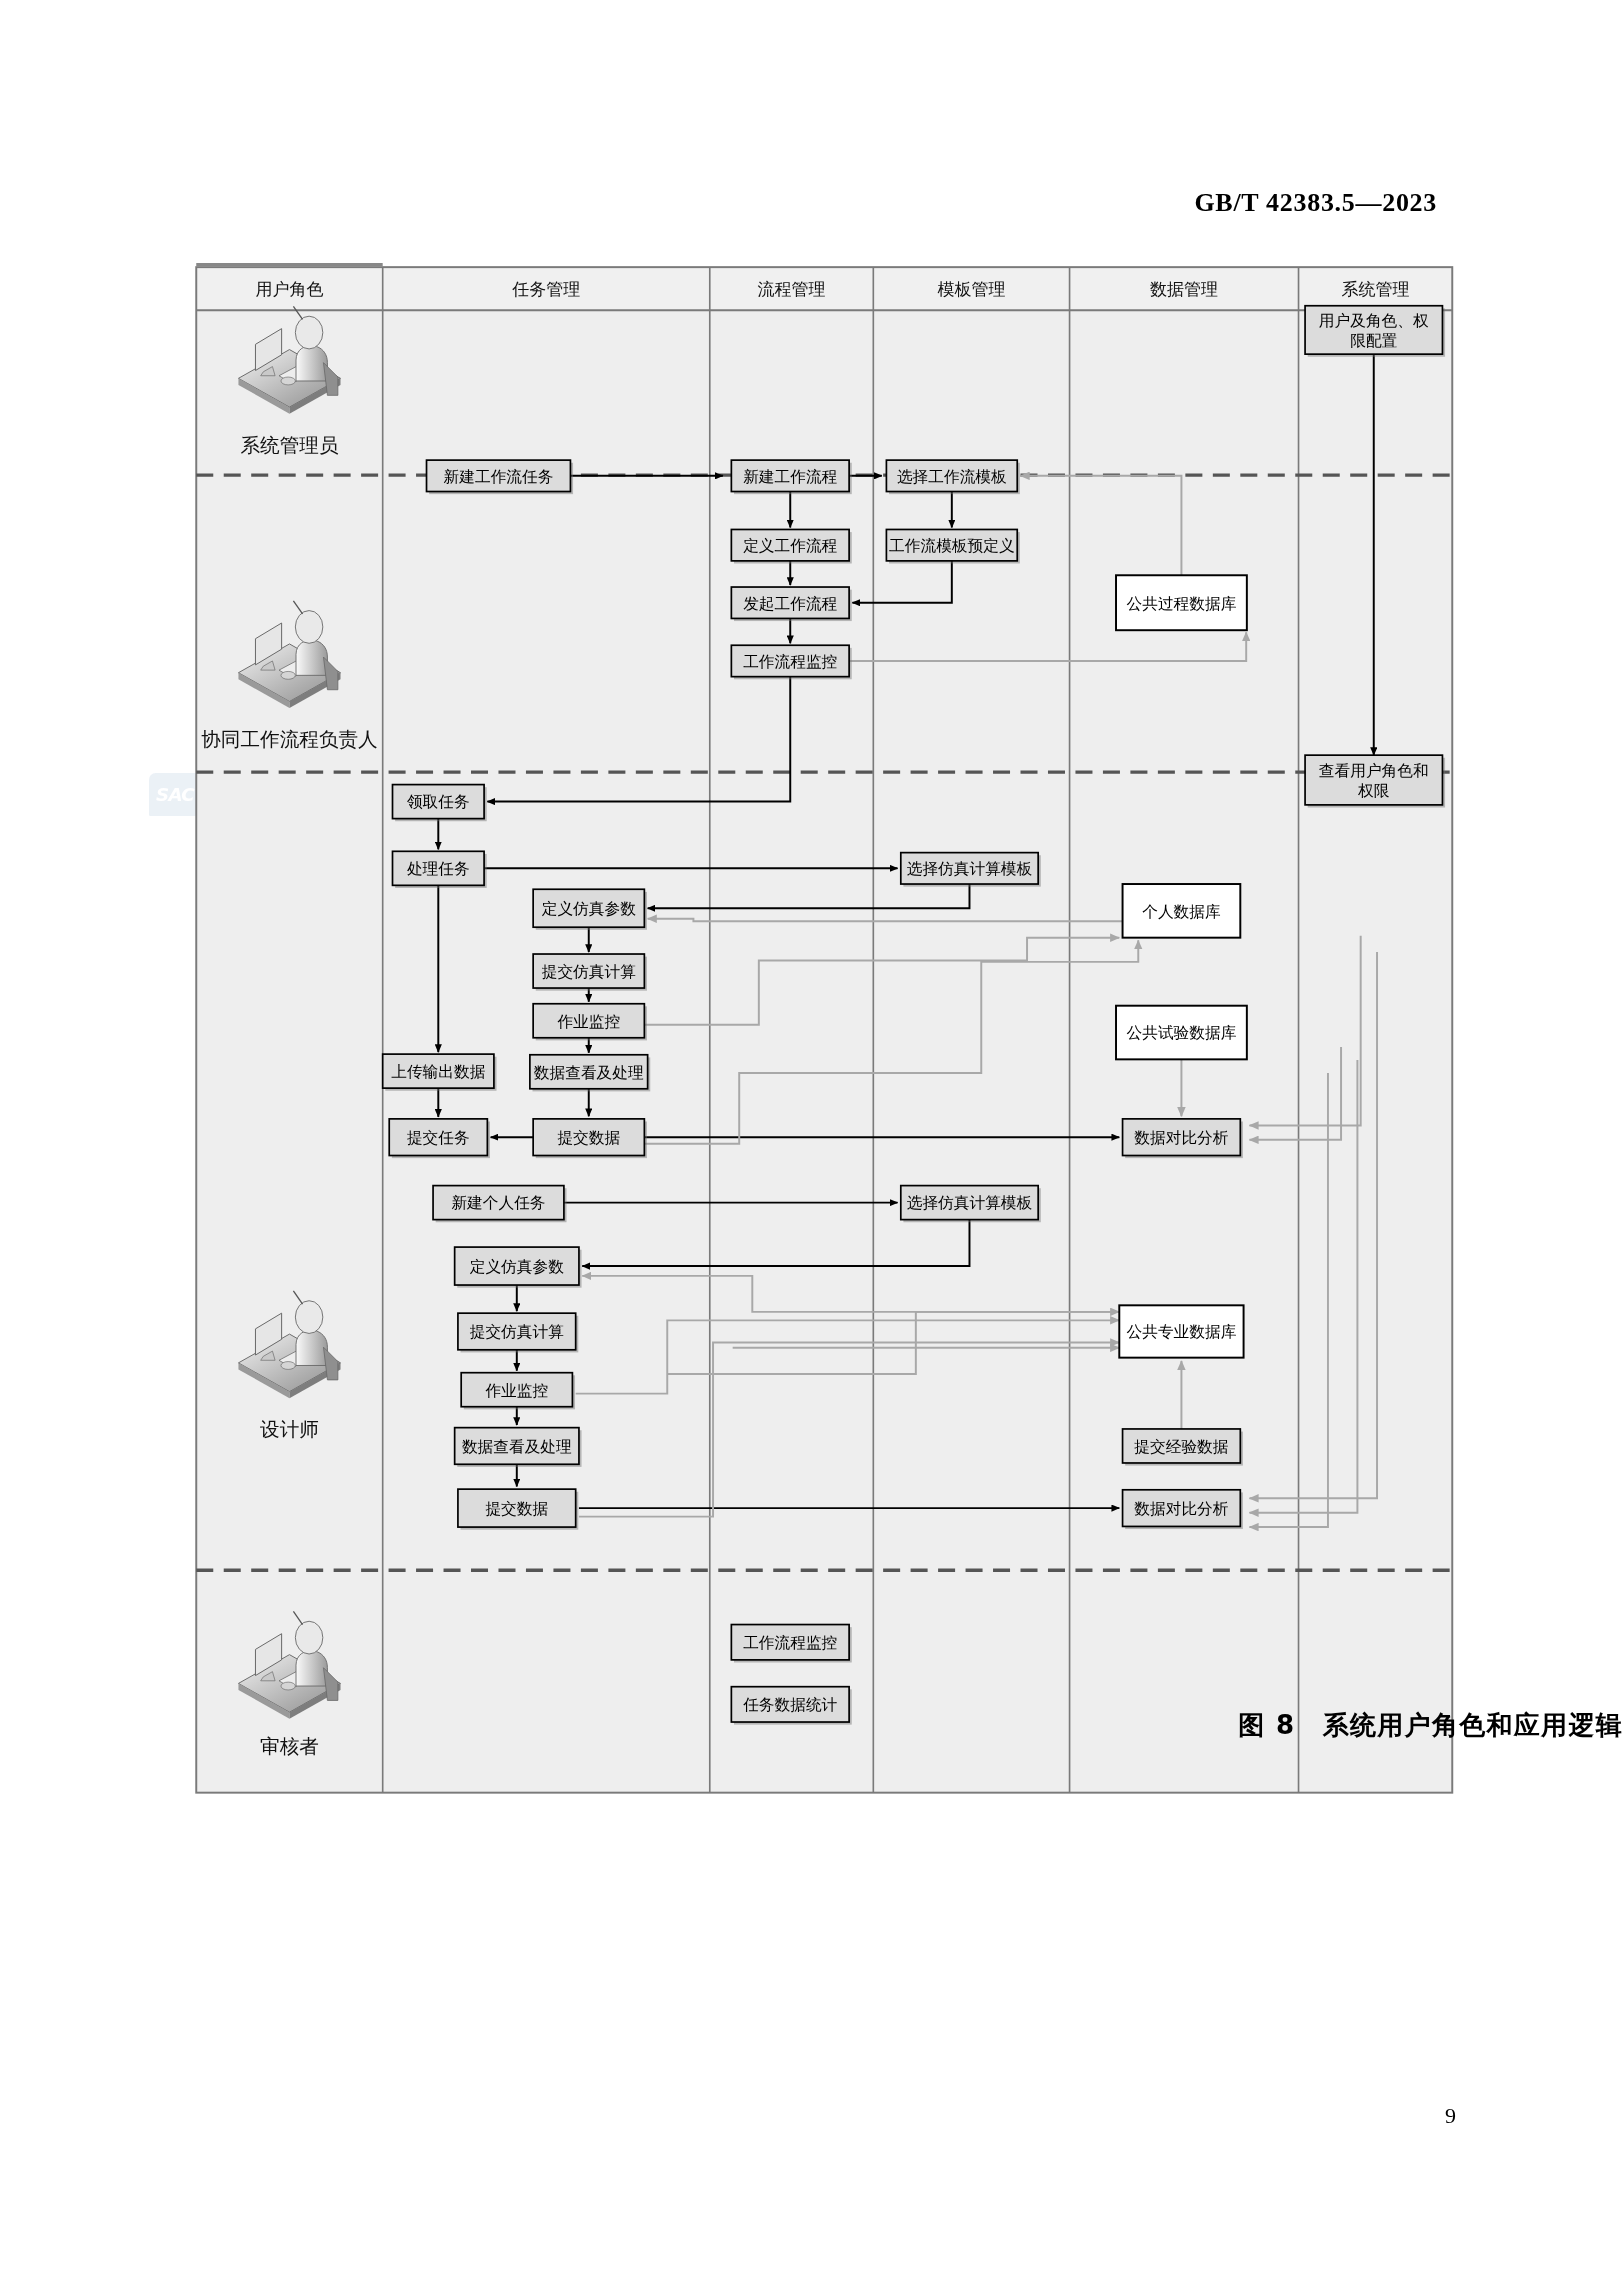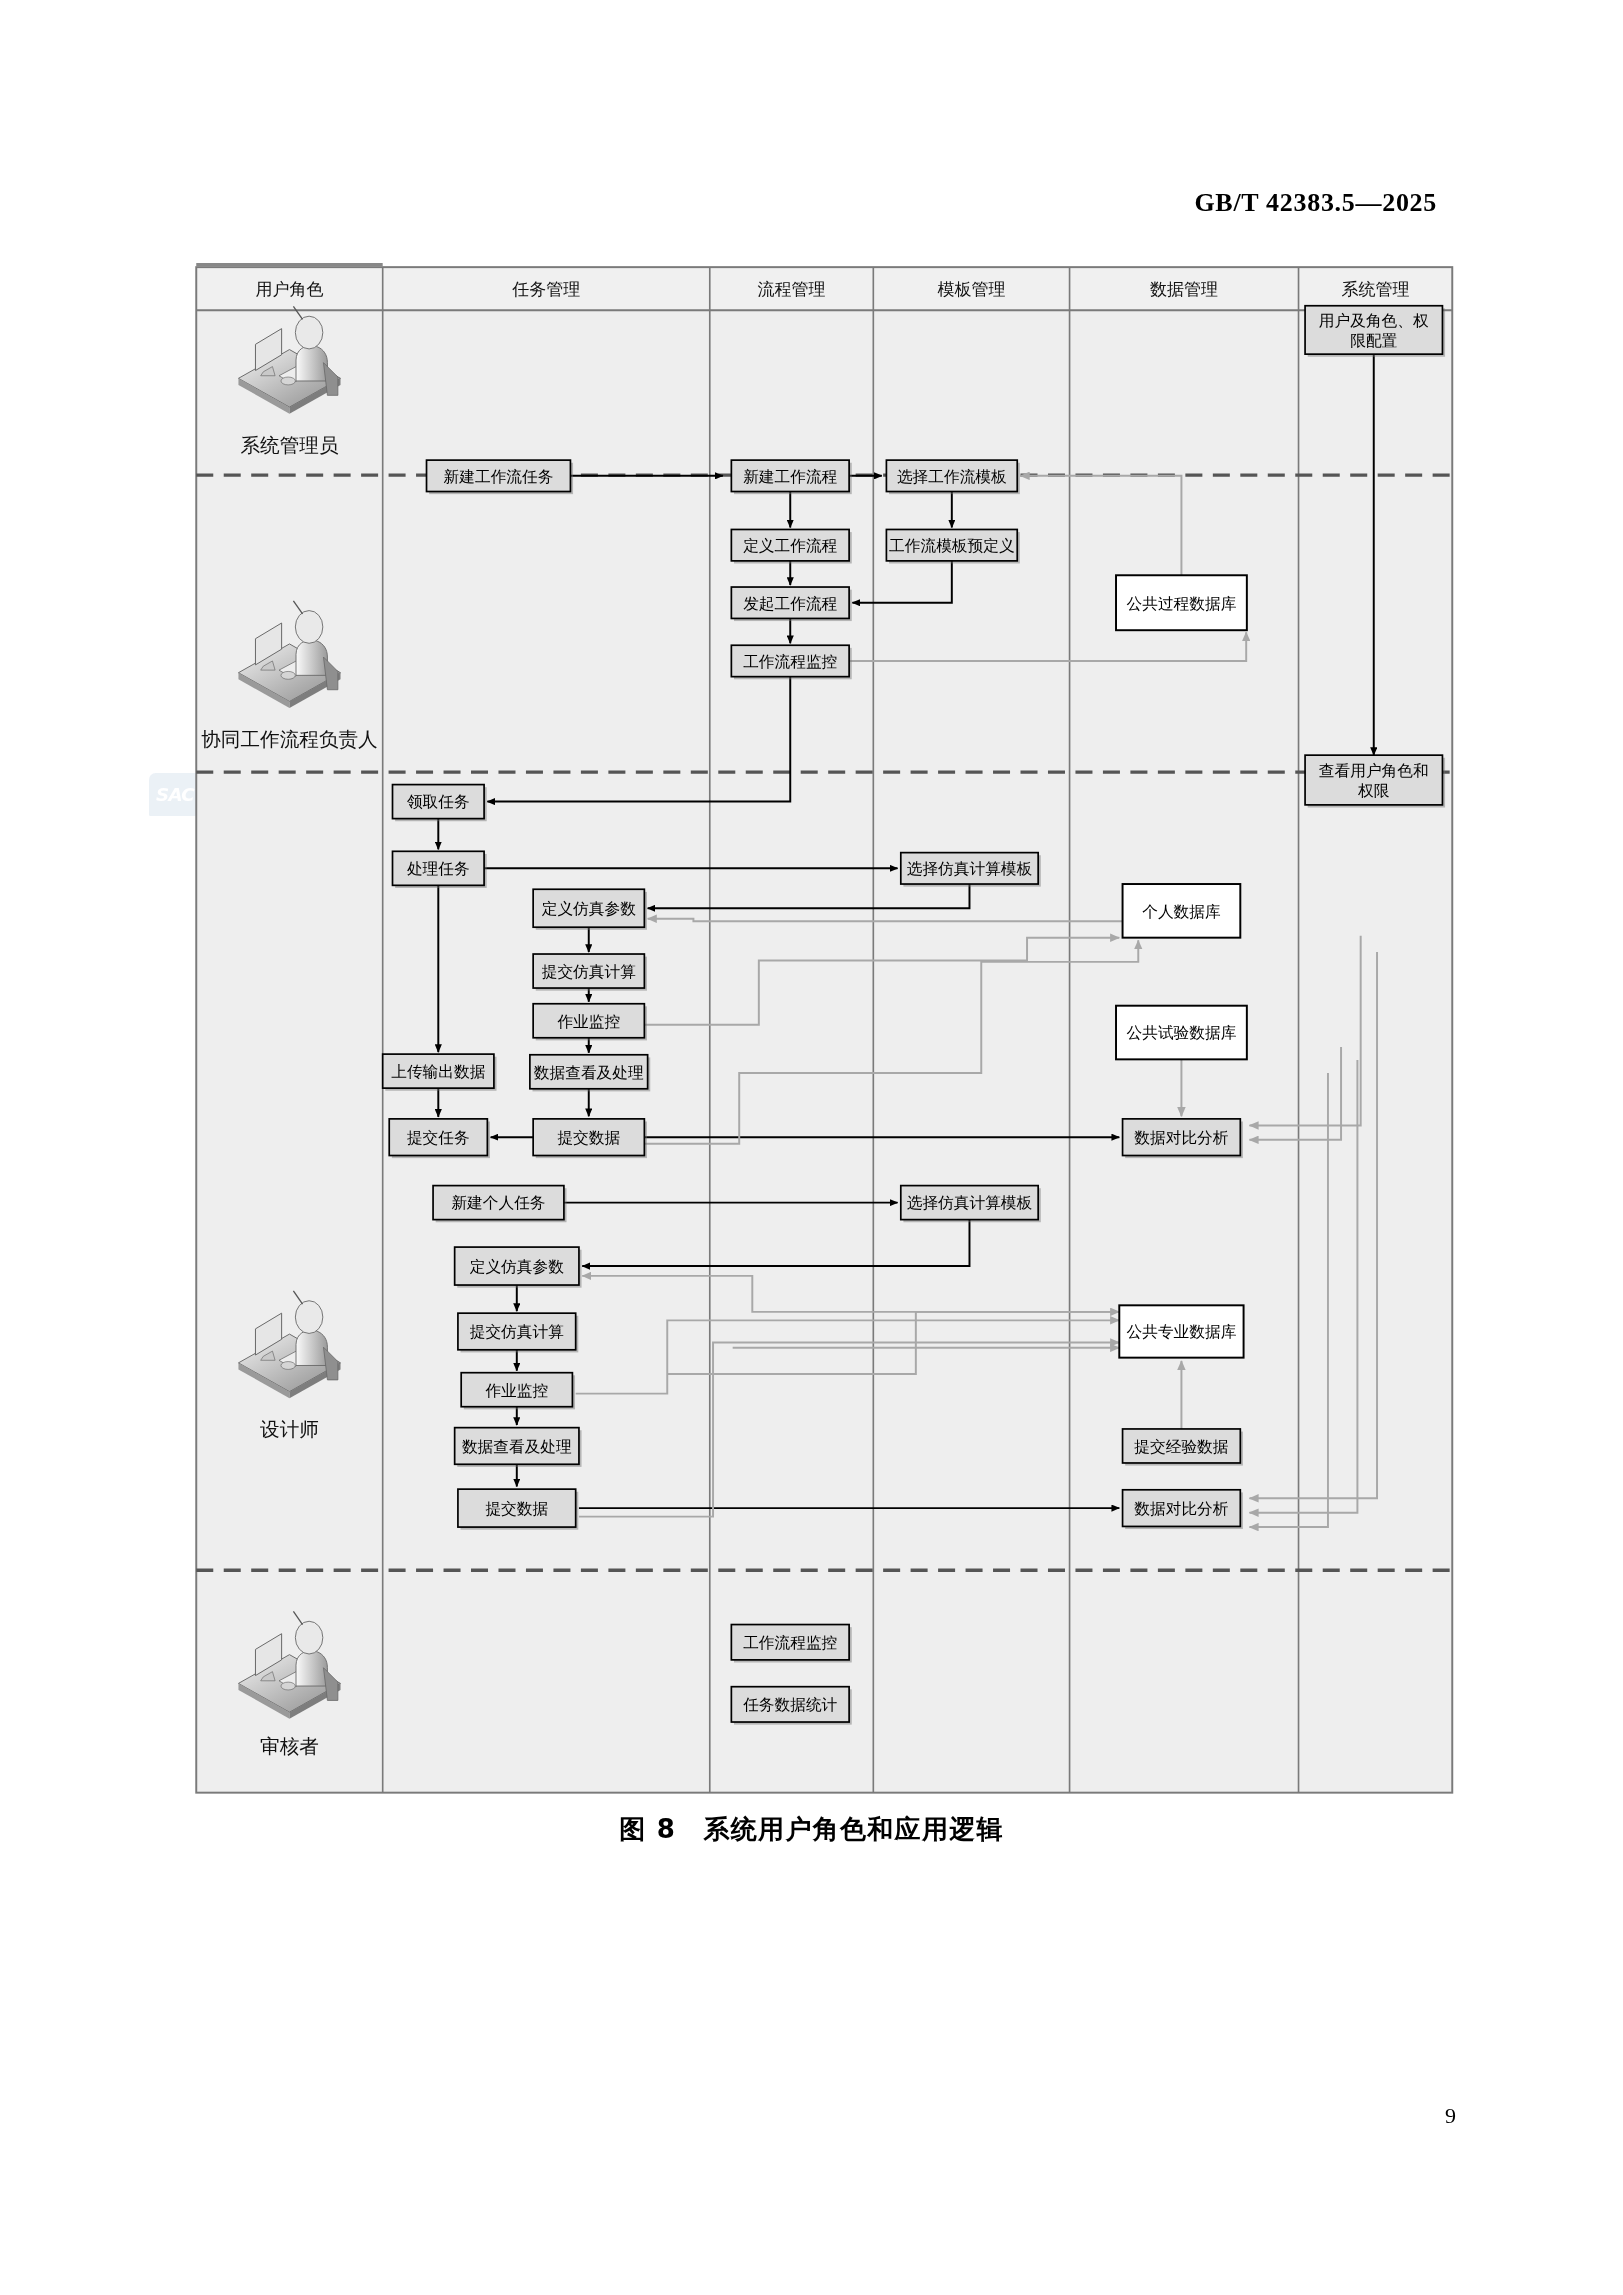--- a/index.html
+++ b/index.html
@@ -4,39 +4,39 @@
 <style>
   html,body{margin:0;padding:0;background:#fff;}
   body{width:1623px;height:2295px;position:relative;
        font-family:"Liberation Serif","DejaVu Serif",serif;}
   #page{position:absolute;inset:0;background:#fff;}
 
   .hdr{position:absolute;right:186px;top:188px;font-size:26px;font-weight:bold;
        letter-spacing:0.7px;font-family:"Liberation Serif",serif;}
   .pgnum{position:absolute;right:167px;top:2103px;font-size:22px;
          font-family:"Liberation Serif",serif;}
-  .caption{position:absolute;left:0;right:0;top:1812px;text-align:center;
+  .caption{position:absolute;left:0;right:0;top:1708px;text-align:right;
            font-size:26px;font-weight:bold;letter-spacing:1.3px;
            font-family:"DejaVu Sans",sans-serif;}
   .watermark{position:absolute;left:149px;top:773px;width:52px;height:43px;
              background:#dce6f0;border-radius:6.5px 1.3px 6.5px 1.3px;opacity:.55;
              color:#fff;font-weight:bold;font-size:18.3px;font-style:italic;
              display:flex;align-items:center;justify-content:center;
              font-family:"DejaVu Sans",sans-serif;letter-spacing:-0.7px;}
   svg{position:absolute;left:0;top:0;}
   .nodelbl{font-family:"DejaVu Sans",sans-serif;fill:#000;}
   .rolelbl{font-family:"DejaVu Sans",sans-serif;fill:#111;font-size:30px;}
   .colhdr{font-family:"DejaVu Sans",sans-serif;fill:#111;font-size:26px;}
 </style>
 </head>
 <body>
 
 <div id="page">
 
-  <div class="hdr">GB/T 42383.5—2025</div>
+  <div class="hdr">GB/T 42383.5—2023</div>
 
   <div class="watermark">SAC</div>
 
   <svg id="figure" width="1623" height="1806" viewBox="0 0 2481 2760">
     <defs>
       <marker id="ahB" markerWidth="13" markerHeight="11" refX="12" refY="5.5" orient="auto" markerUnits="userSpaceOnUse">
         <path d="M0,0 L13,5.5 L0,11 z" fill="#000"></path>
       </marker>
       <marker id="ahG" markerWidth="15" markerHeight="13" refX="14" refY="6.5" orient="auto" markerUnits="userSpaceOnUse">
         <path d="M0,0 L15,6.5 L0,13 z" fill="#a8a8a8"></path>

